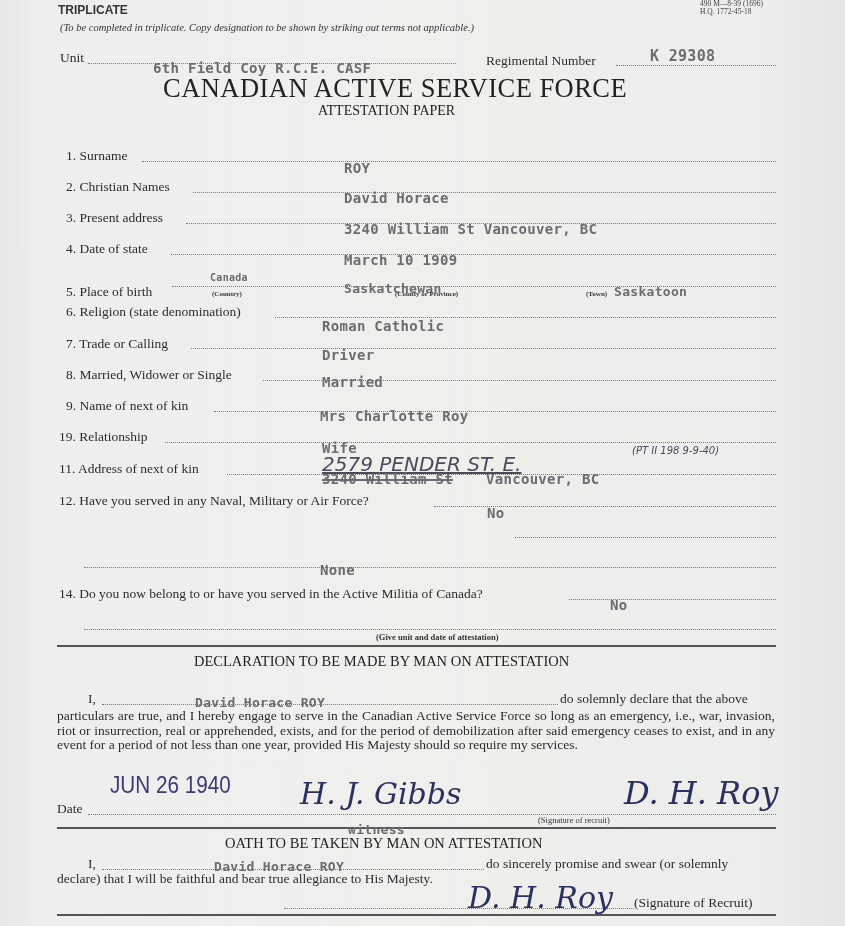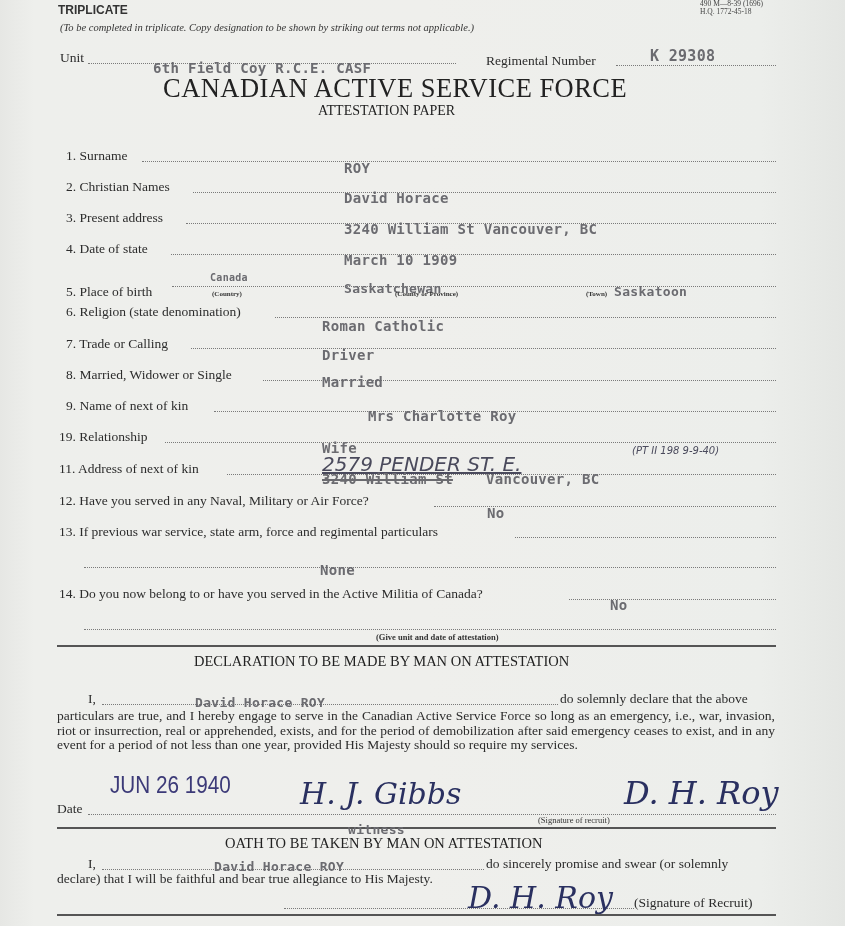--- a/index.html
+++ b/index.html
@@ -79,38 +79,37 @@
   <div class="abs label" style="left:66px;top:336px;"><span>7.</span> <span>Trade or Calling</span></div>
   <div class="dots" style="left:191px;top:348px;width:585px;"></div>
   <div class="abs typed" style="left:322px;top:347px;">Driver</div>
 
   <div class="abs label" style="left:66px;top:367px;"><span>8.</span> <span>Married, Widower or Single</span></div>
   <div class="dots" style="left:263px;top:380px;width:513px;"></div>
   <div class="abs typed" style="left:322px;top:374px;">Married</div>
 
   <div class="abs label" style="left:66px;top:398px;"><span>9.</span> <span>Name of next of kin</span></div>
   <div class="dots" style="left:214px;top:411px;width:562px;"></div>
-  <div class="abs typed" style="left:320px;top:408px;margin-left:48px;">Mrs Charlotte Roy</div>
+  <div class="abs typed" style="left:320px;top:408px;">Mrs Charlotte Roy</div>
 
   <div class="abs label" style="left:59px;top:429px;"><span>19.</span> <span>Relationship</span></div>
   <div class="dots" style="left:165px;top:442px;width:611px;"></div>
   <div class="abs typed" style="left:322px;top:440px;">Wife</div>
 
   <div class="abs label" style="left:59px;top:461px;"><span>11.</span> <span>Address of next of kin</span></div>
   <div class="dots" style="left:227px;top:474px;width:549px;"></div>
   <div class="abs hand" style="left:322px;top:452px;font-size:20px;text-decoration:underline;">2579 PENDER ST. E.</div>
   <div class="abs hand" style="left:632px;top:445px;font-size:10px;">(PT II 198  9-9-40)</div>
   <div class="abs typed strike" style="left:322px;top:471px;">3240 William St</div>
   <div class="abs typed" style="left:486px;top:471px;">Vancouver,  BC</div>
 
   <div class="abs label" style="left:59px;top:493px;"><span>12.</span> <span>Have you served in any Naval, Military or Air Force?</span></div>
   <div class="dots" style="left:434px;top:506px;width:342px;"></div>
   <div class="abs typed" style="left:487px;top:505px;">No</div>
 
-  <div class="abs label" style="left:59px;top:524px;"><span>13.</span> <span>If previous war service, state arm, force and regimental particulars</span></div>
   <div class="dots" style="left:515px;top:537px;width:261px;"></div>
   <div class="dots" style="left:84px;top:567px;width:692px;"></div>
   <div class="abs typed" style="left:320px;top:562px;">None</div>
 
   <div class="abs label" style="left:59px;top:586px;"><span>14.</span> <span>Do you now belong to or have you served in the Active Militia of Canada?</span></div>
   <div class="dots" style="left:569px;top:599px;width:207px;"></div>
   <div class="abs typed" style="left:610px;top:597px;">No</div>
   <div class="dots" style="left:84px;top:629px;width:692px;"></div>
   <div class="abs small" style="left:376px;top:632px;">(Give unit and date of attestation)</div>
 

